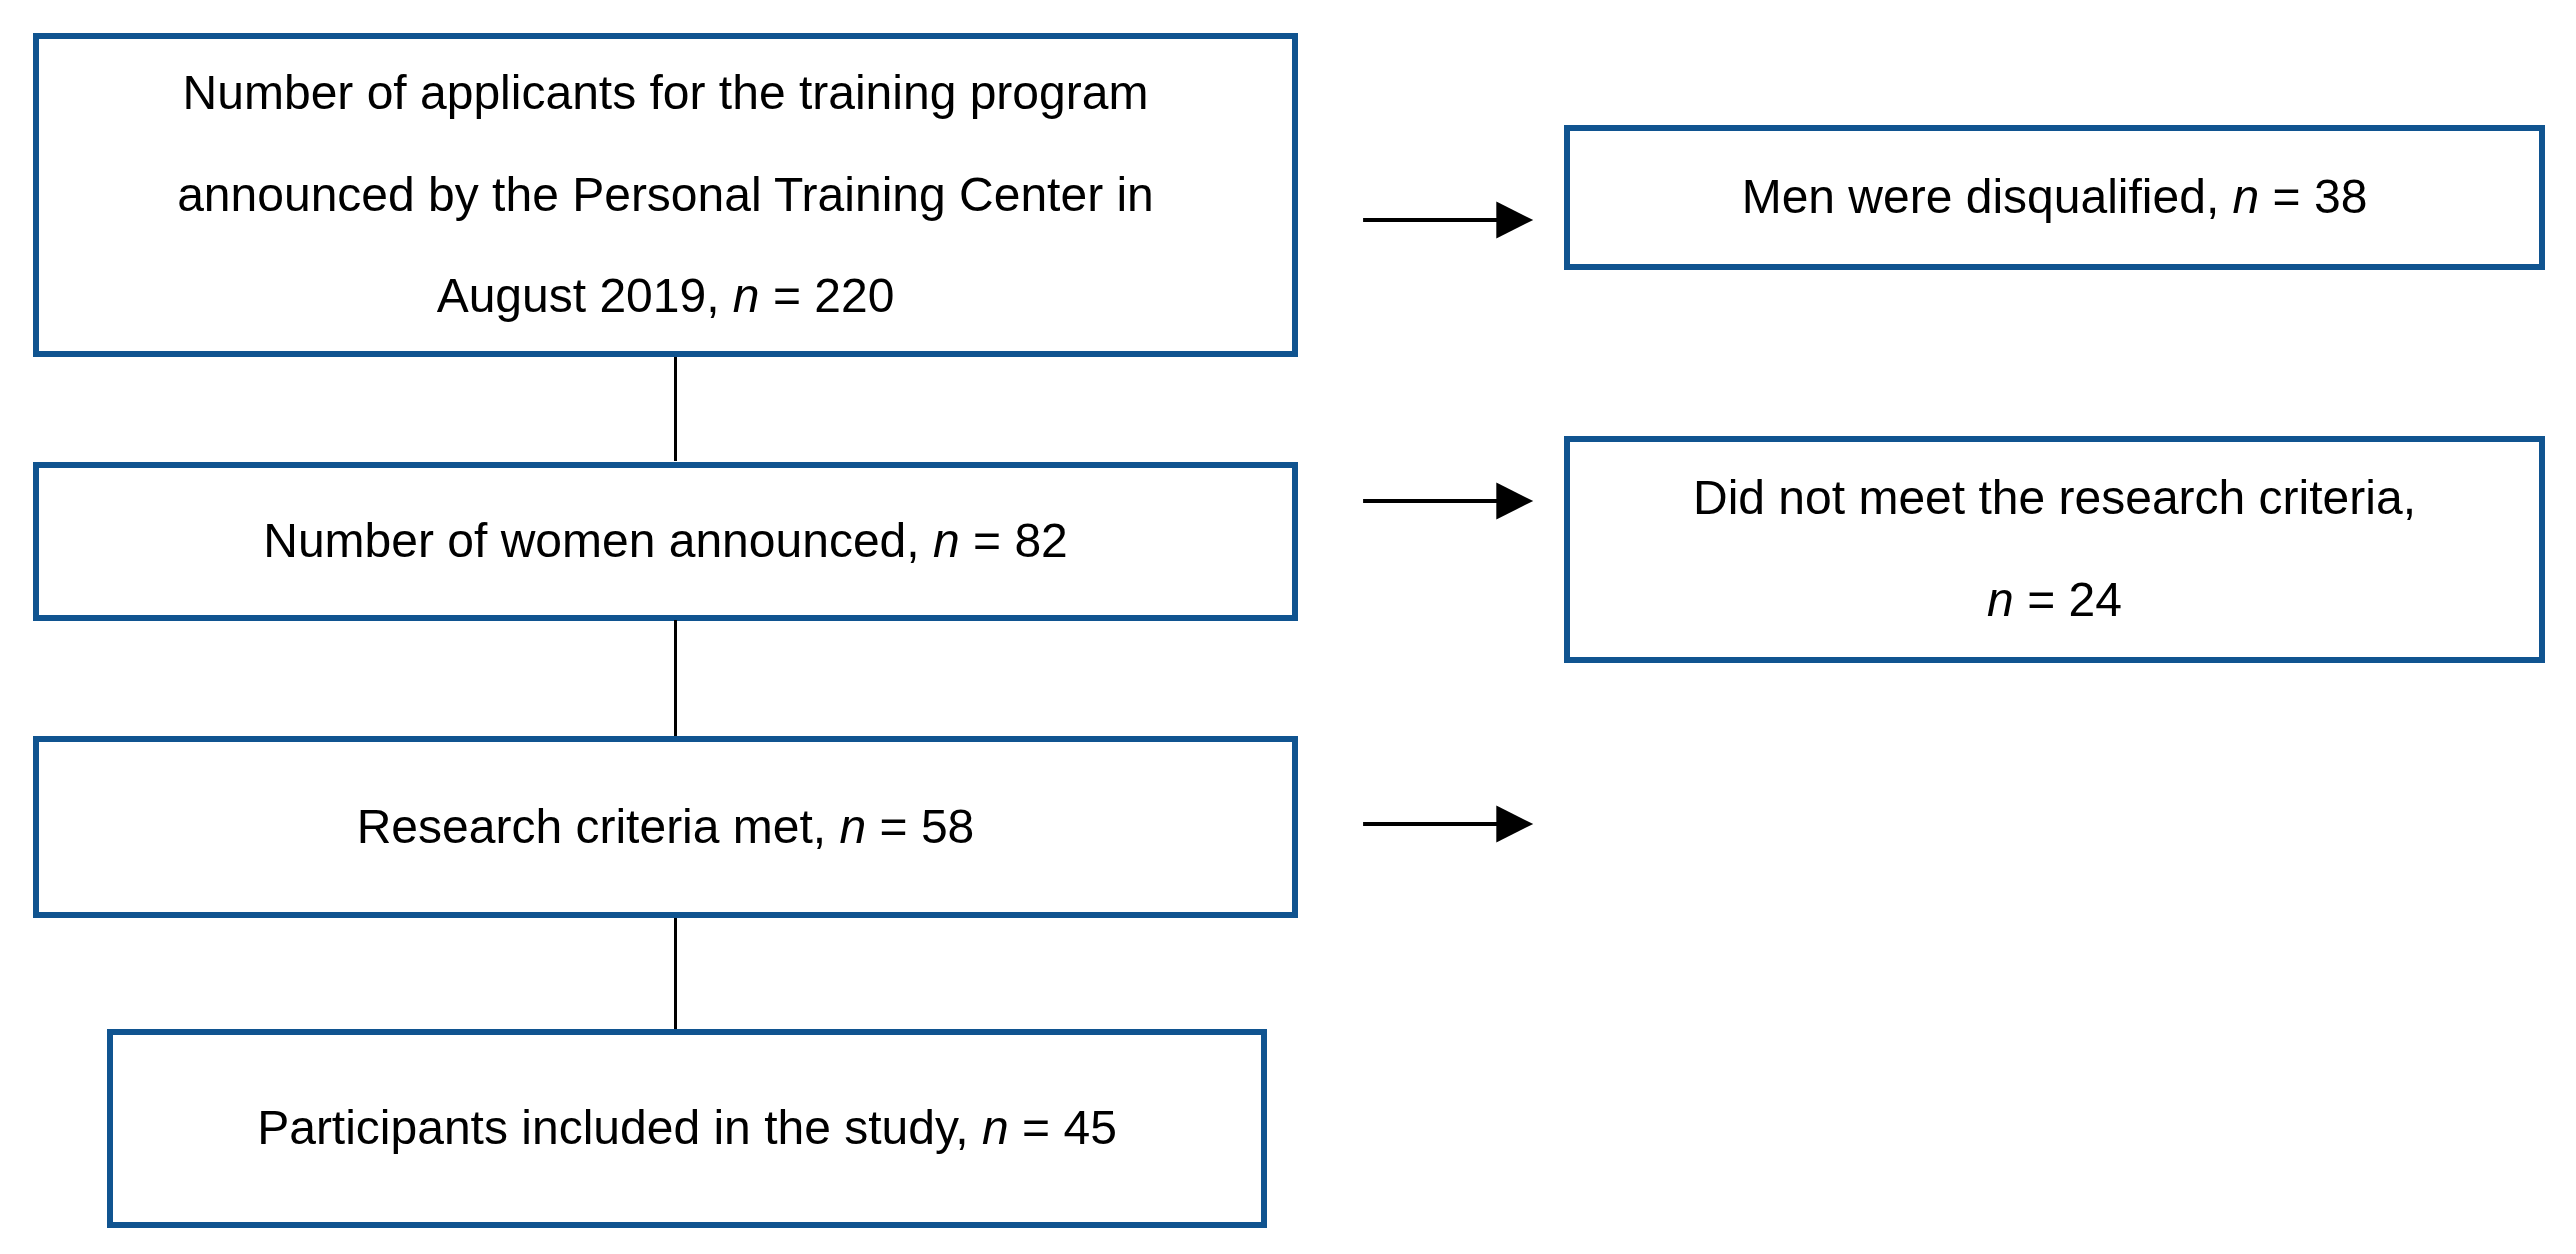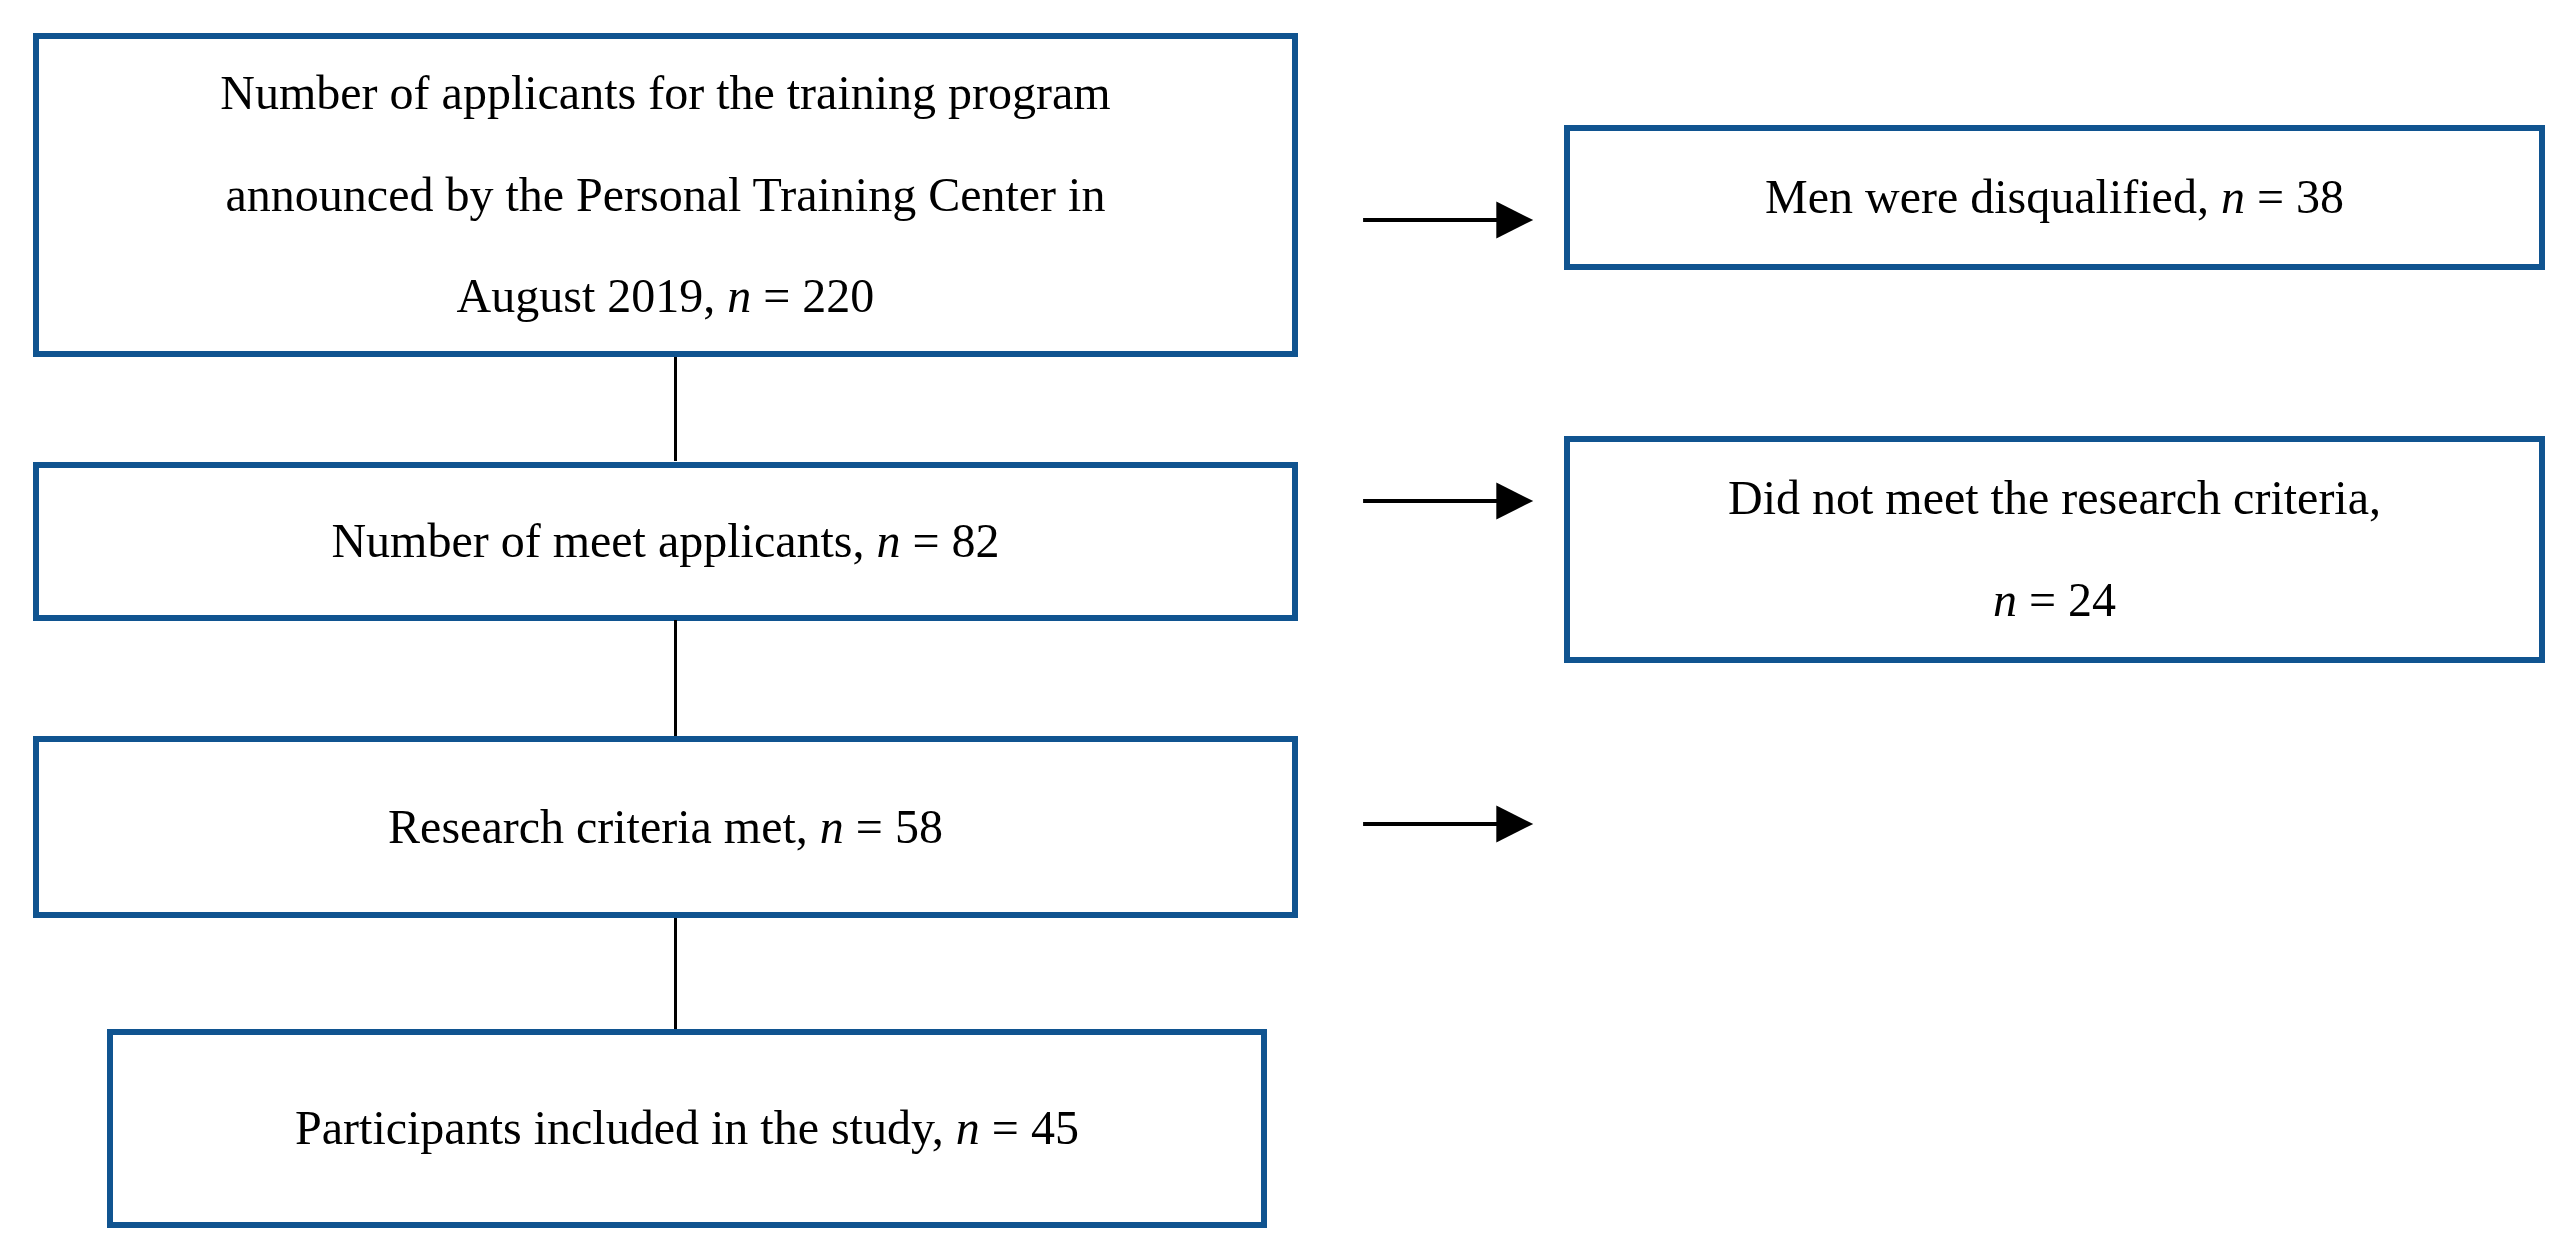--- a/index.html
+++ b/index.html
@@ -2,21 +2,21 @@
 <html style="--box-border: #105490; --connector: #000000; --text: #000000; --bg: #ffffff;font-size:11px"><head>
 <meta charset="utf-8">
 <style>
   html, body { margin: 0; padding: 0; background: #ffffff; }
 
   .canvas {
     position: relative;
     width: 2576px;
     height: 1254px;
     background: var(--bg, #ffffff);
-    font-family: Liberation Serif, serif;
+    font-family: Liberation Sans, sans-serif;
     color: var(--text, #000000);
     overflow: hidden;
   }
 
   .box {
     position: absolute;
     box-sizing: border-box;
     border: 6.9px solid var(--box-border, #105490);
     background: #ffffff;
     display: flex;
@@ -67,21 +67,21 @@
 
 <div class="canvas">
 
   <div class="box" id="box-l1">
     <p class="line"><span>Number of applicants for the training program</span></p>
     <p class="line"><span>announced by the Personal Training Center in</span></p>
     <p class="line"><span>August 2019, </span><span class="nvar">n</span><span> = 220</span></p>
   </div>
 
   <div class="box" id="box-l2">
-    <p class="line"><span>Number of meet applicants, </span><span class="nvar">n</span><span> = 82</span></p>
+    <p class="line"><span>Number of women announced, </span><span class="nvar">n</span><span> = 82</span></p>
   </div>
 
   <div class="box" id="box-l3">
     <p class="line"><span>Research criteria met, </span><span class="nvar">n</span><span> = 58</span></p>
   </div>
 
   <div class="box" id="box-l4">
     <p class="line"><span>Participants included in the study, </span><span class="nvar">n</span><span> = 45</span></p>
   </div>
 

